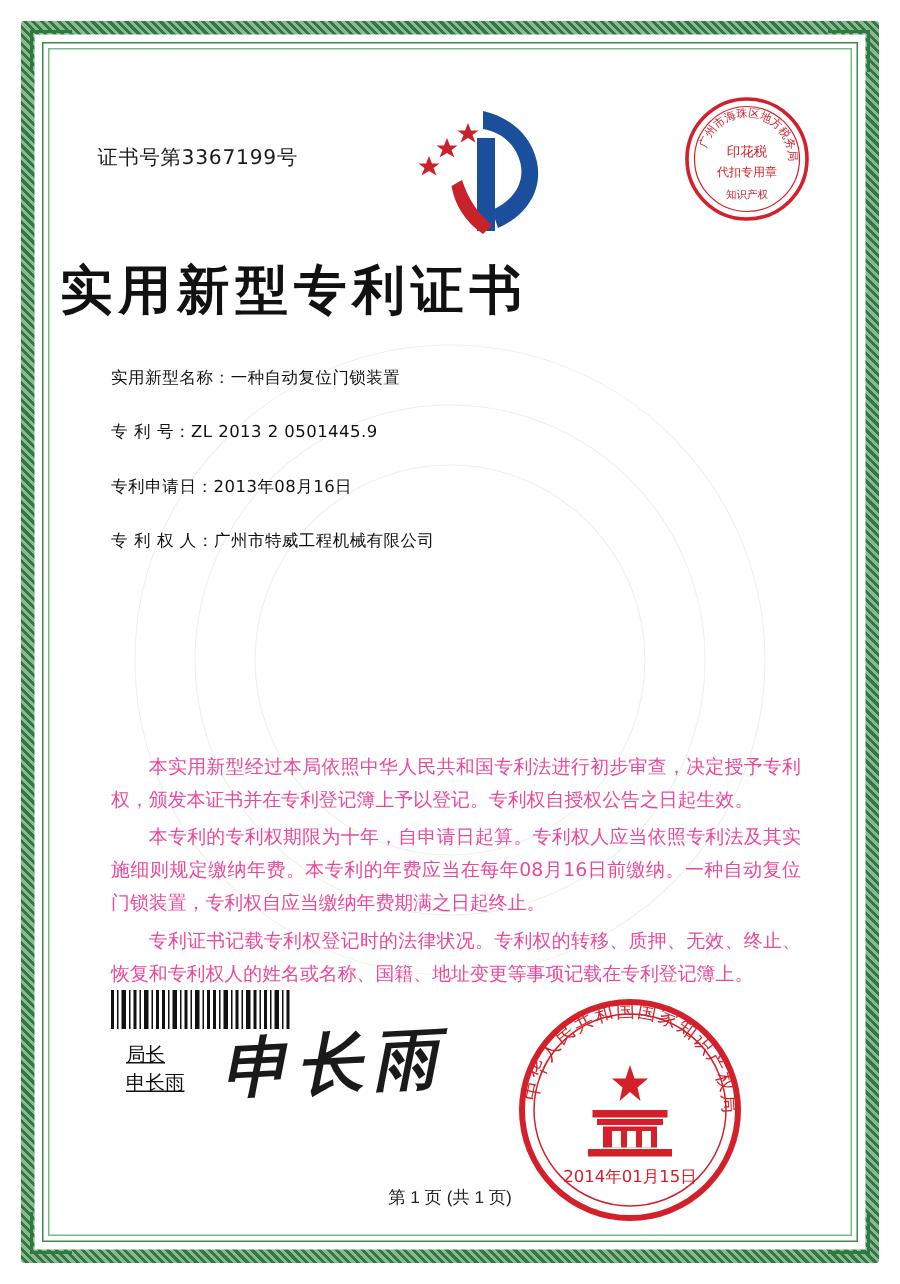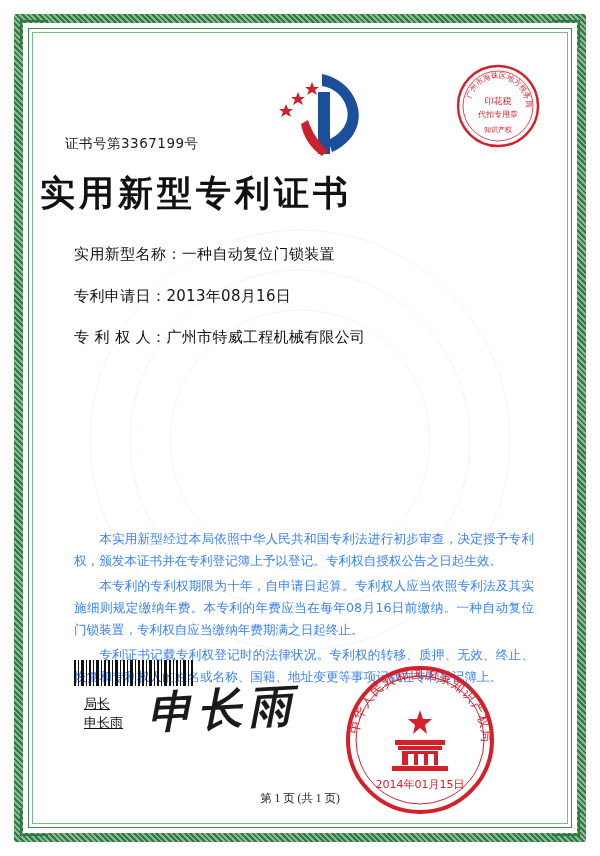--- a/index.html
+++ b/index.html
@@ -84,21 +84,20 @@
     bottom: 40px;
   }
   .cert-number {
     position: absolute;
     left: 25px;
     top: 56px;
     font-size: 13.5px;
     color: #1b1b1b;
     letter-spacing: 0.5px;
     font-family: "DejaVu Sans", sans-serif;
-    margin-top: 39px;
   }
   
   .logo {
     position: absolute;
     left: 238px;
     top: 30px;
     width: 96px;
     height: 92px;
   }
   
@@ -119,21 +118,21 @@
     font-weight: bold;
     letter-spacing: 4px;
     color: #111;
     font-family: "DejaVu Sans", sans-serif;
   }
   .fields {
     position: absolute;
     left: 34px;
     right: 20px;
     top: 205px;
-    font-size: 15px;
+    font-size: 11px;
     color: #111;
     font-family: "DejaVu Sans", sans-serif;
   }
   .field-row {
     margin-bottom: 22px;
     line-height: 1.3;
     white-space: nowrap;
   }
   .field-label {
     display: inline-block;
@@ -143,24 +142,23 @@
     display: inline;
     letter-spacing: 0.3px;
   }
   .paragraphs {
     position: absolute;
     left: 34px;
     right: 26px;
     top: 460px;
     font-size: 12.6px;
     line-height: 1.72;
-    color: #3b82f6;
+    color: #ec4899;
     text-align: justify;
     font-family: "DejaVu Sans", sans-serif;
-    margin-top: 28px;
   }
   .paragraphs p {
     margin: 0 0 4px 0;
     text-indent: 2em;
   }
   
   .barcode {
     position: absolute;
     left: 34px;
     top: 620px;
@@ -197,21 +195,21 @@
     height: 160px;
   }
   .footer {
     position: absolute;
     left: 0;
     right: 0;
     bottom: 10px;
     text-align: center;
     font-size: 11.5px;
     color: #222;
-    font-family: Liberation Serif, serif;
+    font-family: Liberation Sans, sans-serif;
   }
   .wm {
     position: absolute;
     left: 0; top: 0; right: 0; bottom: 0;
     pointer-events: none;
   }
 </style>
 </head>
 <body>
 
@@ -258,20 +256,23 @@
       <text x="44" y="42" font-size="9" fill="#d4202a" text-anchor="middle" font-family="DejaVu Sans, sans-serif">印花税</text>
       <text x="44" y="55" font-size="8" fill="#d4202a" text-anchor="middle" font-family="DejaVu Sans, sans-serif">代扣专用章</text>
       <text x="44" y="70" font-size="7" fill="#d4202a" text-anchor="middle" font-family="DejaVu Sans, sans-serif">知识产权</text>
     </svg>
 
     <div class="title">实用新型专利证书</div>
 
     <div class="fields">
       <div class="field-row">
         <span class="field-label">实用新型名称：</span><span class="field-value">一种自动复位门锁装置</span>
+      </div>
+      <div class="field-row">
+        <span class="field-label">专 利 号：</span><span class="field-value">ZL 2013 2 0501445.9</span>
       </div>
       <div class="field-row">
         <span class="field-label">专利申请日：</span><span class="field-value">2013年08月16日</span>
       </div>
       <div class="field-row">
         <span class="field-label">专 利 权 人：</span><span class="field-value">广州市特威工程机械有限公司</span>
       </div>
     </div>
 
     <div class="paragraphs">

